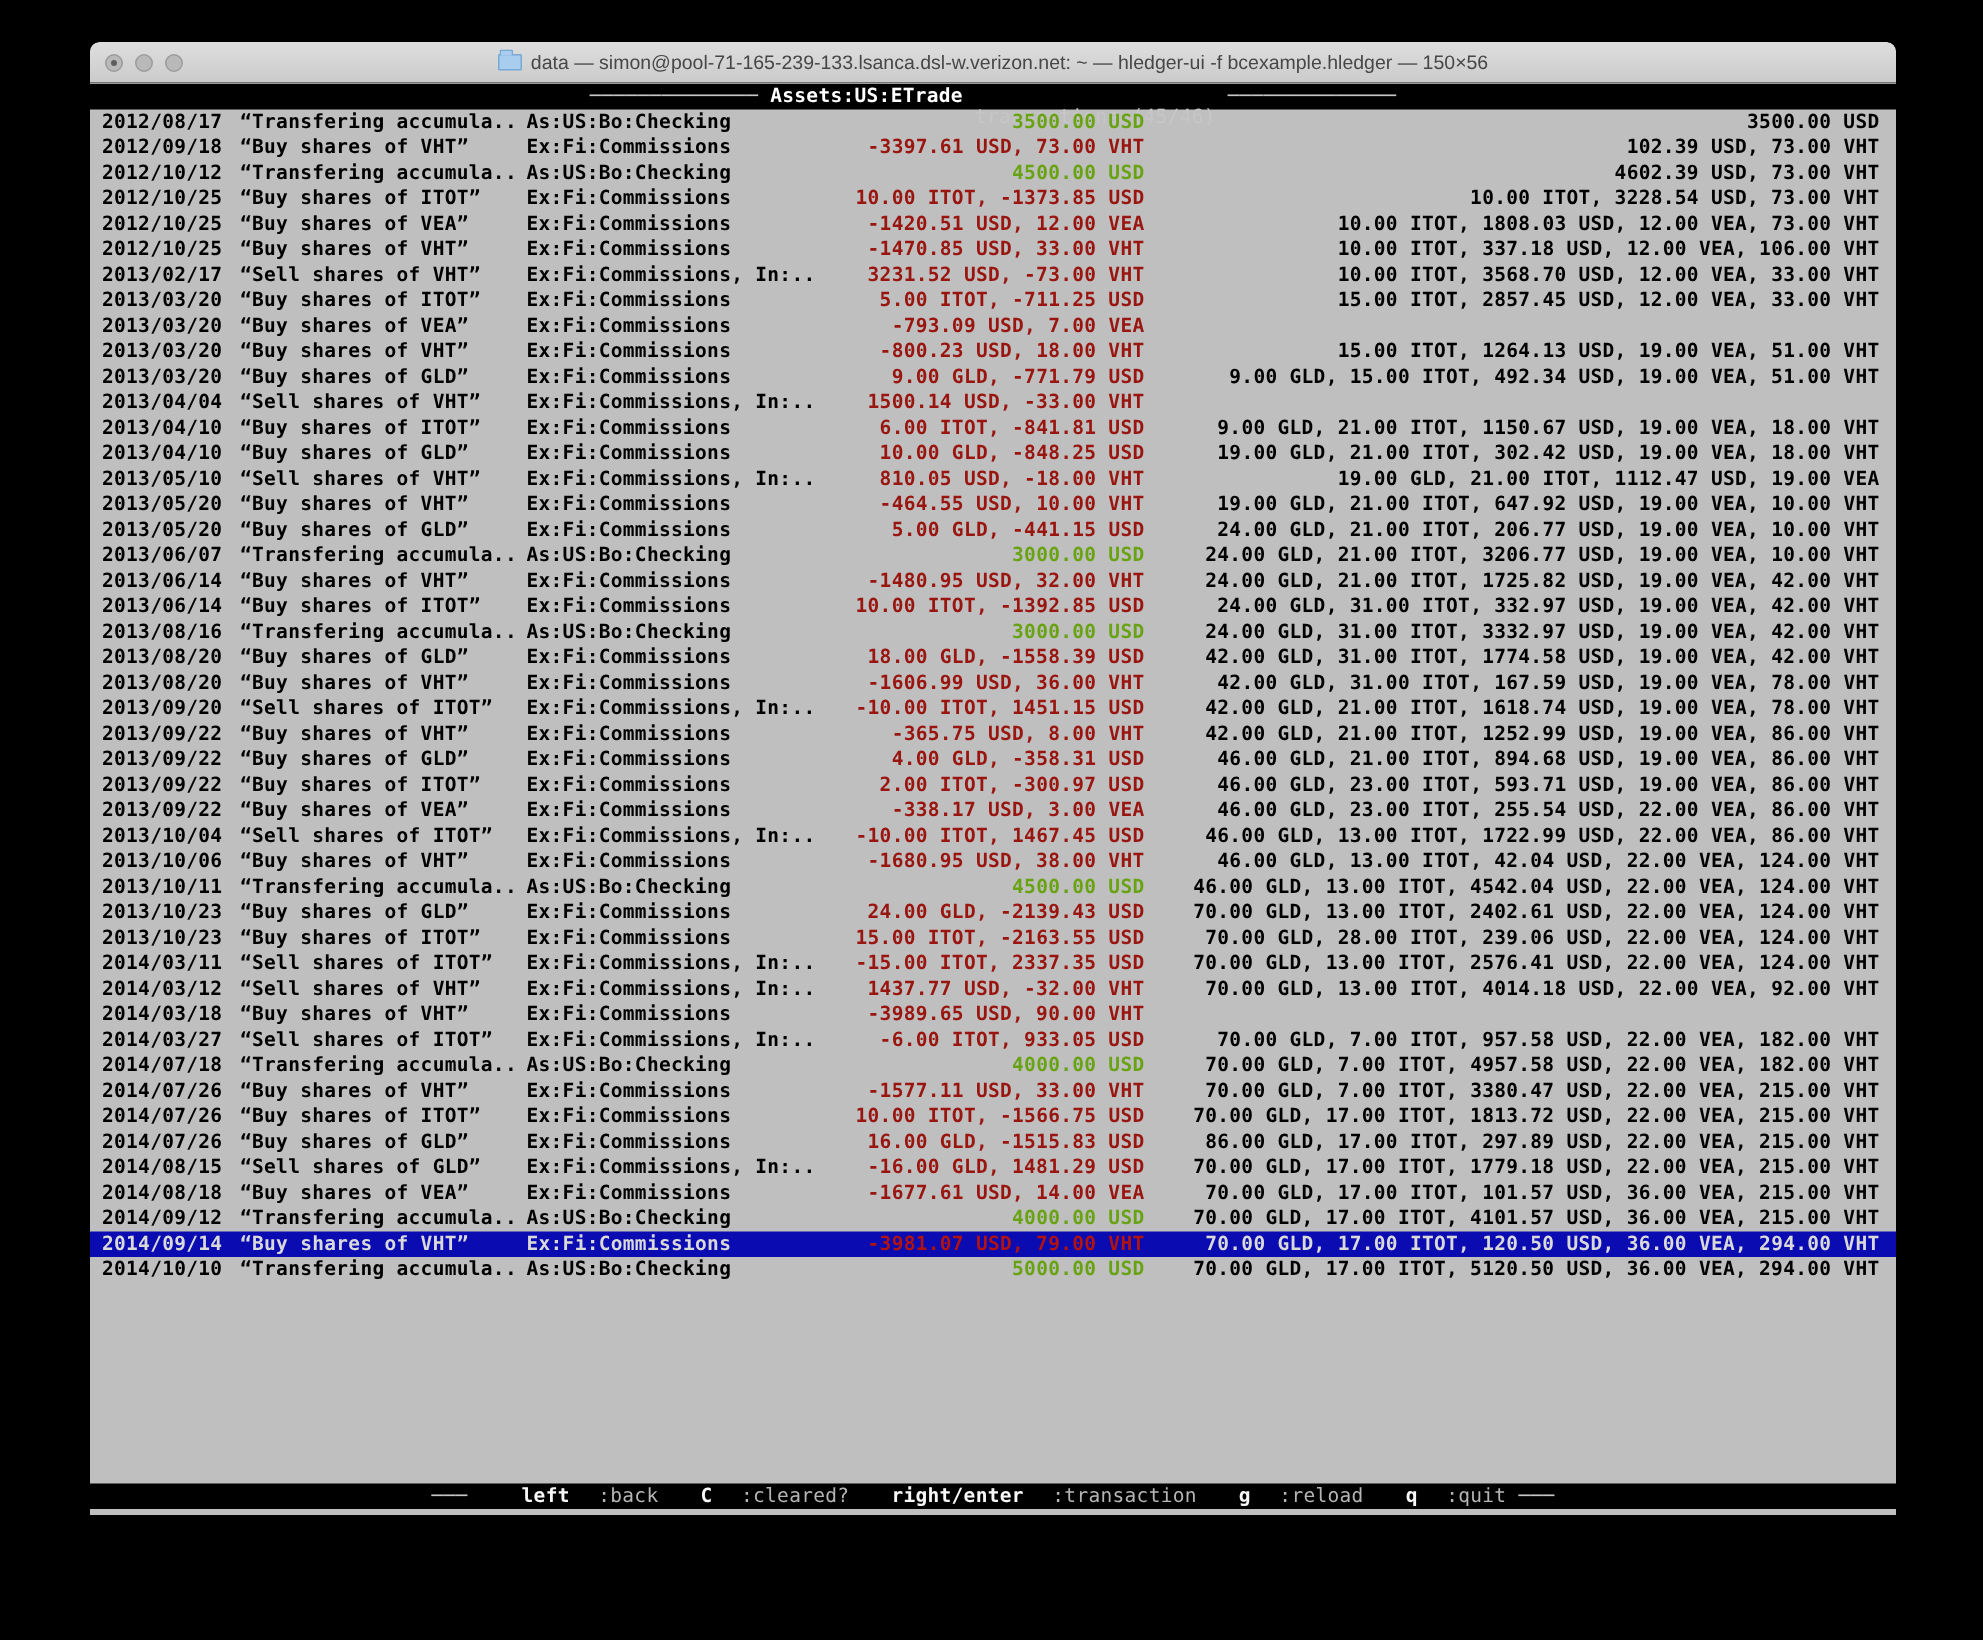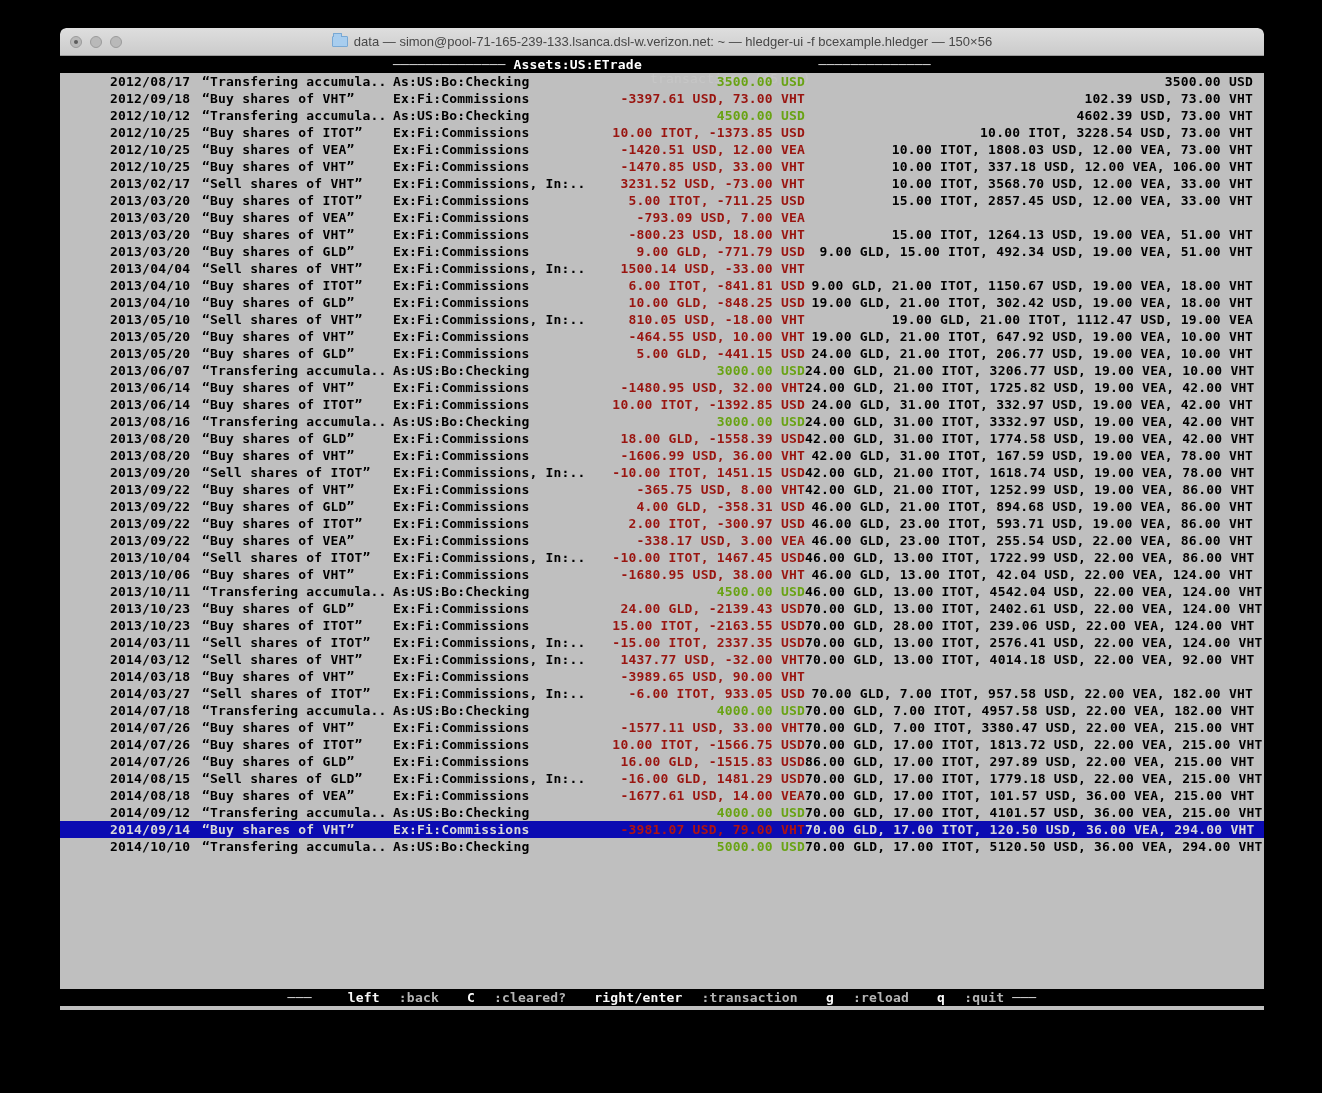--- a/index.html
+++ b/index.html
@@ -20,24 +20,24 @@
   .foldericon { display:inline-block; width:16px; height:11px; background:#a8cdee; border:1px solid #78a8d4; border-radius:1px; position:relative; }
   .foldericon::before { content:""; position:absolute; left:0px; top:-4px; width:7px; height:3px; background:#a8cdee; border:1px solid #78a8d4; border-bottom:none; border-radius:1px 1px 0 0; }
 
   
   .term { background:#bfbfbf; font-family:"DejaVu Sans Mono", monospace; font-size:13px; font-weight:bold; letter-spacing:0.2px; }
   .bar { height:17px; line-height:17px; background:#000; color:#c6c6c6; display:flex; justify-content:center; align-items:center; white-space:pre; }
   .bar .dash { color:#c6c6c6; font-weight:normal; }
   .bar .acct { color:#ffffff; font-weight:bold; }
   .bar .sub  { color:#c6c6c6; font-weight:normal;margin-top:28px; }
   .bar .k { color:#f8f8f8; font-weight:bold;margin-left:28px; }
-  .bar .d { color:#b5b5b5; font-weight:bold;margin-left:19px; }
+  .bar .d { color:#b5b5b5; font-weight:normal;margin-left:19px; }
 
   .rows {}
-  .row { height:17px; line-height:17px; display:flex; white-space:pre; color:#000;padding-left:42px; }
+  .row { height:17px; line-height:17px; display:flex; white-space:pre; color:#000; }
   .c-date { padding-left:8px; width:100px; overflow:hidden; }
   .c-desc { width:191px; overflow:hidden; }
   .c-acct { width:196px; overflow:hidden; }
   .c-chg  { width:216px; text-align:right; overflow:hidden; }
   .c-bal  { flex:1; text-align:right; padding-right:11px; overflow:hidden; }
   .chg-red   { color:#991510; }
   .chg-green { color:#69a314; }
   .row.selected { background:#0b0bb2; color:#d9d9d9; }
   .row.selected .chg-red { color:#b01310; }
 

